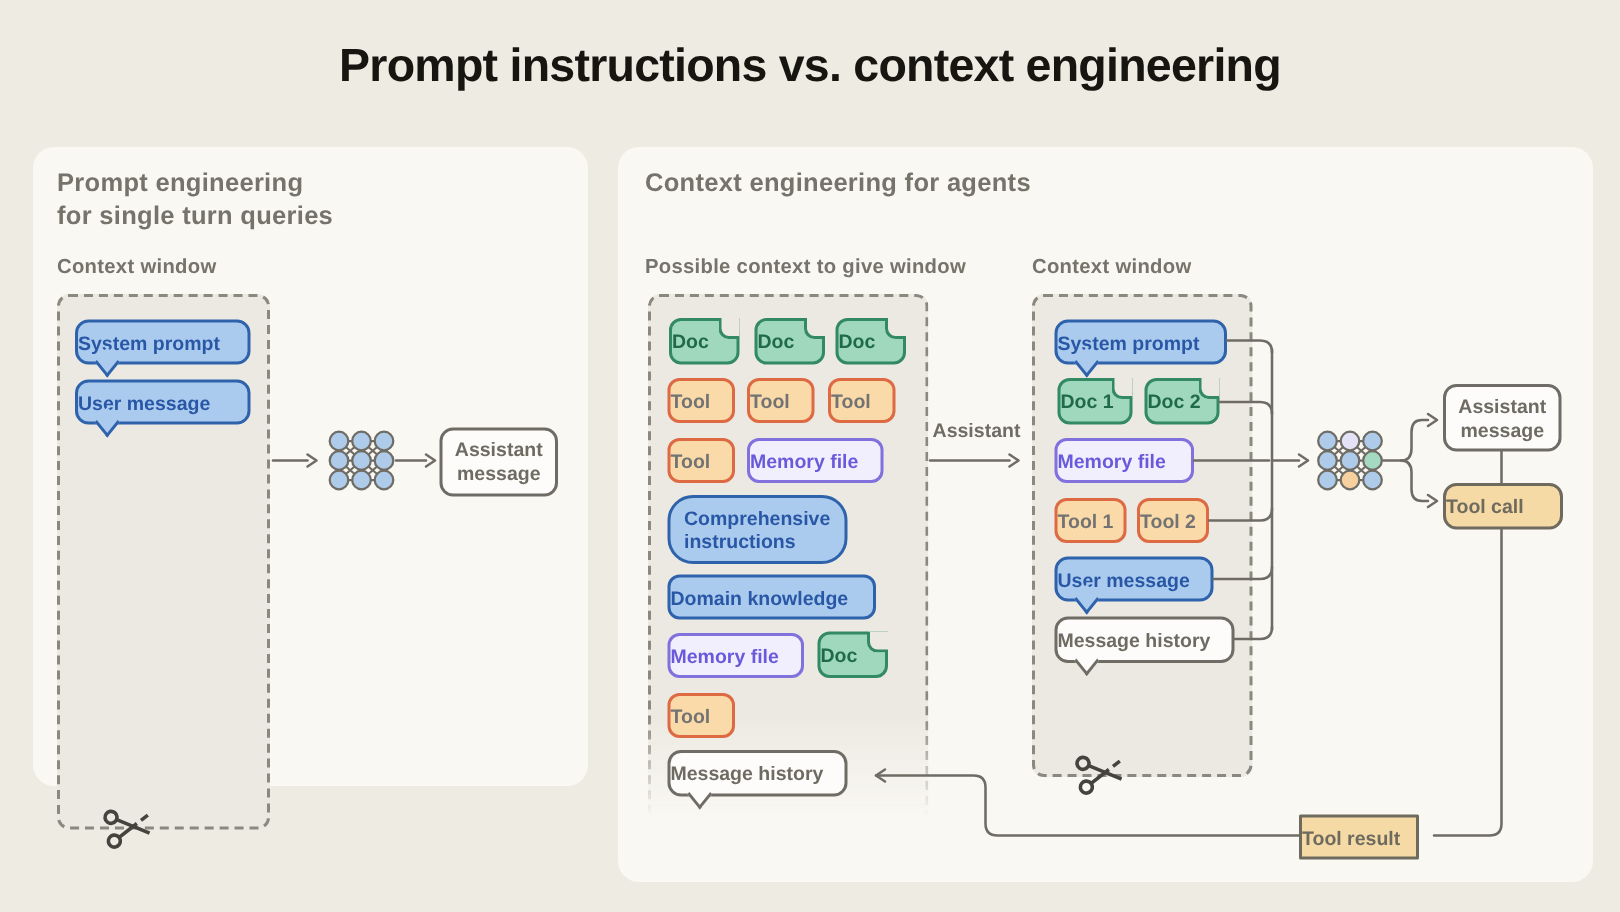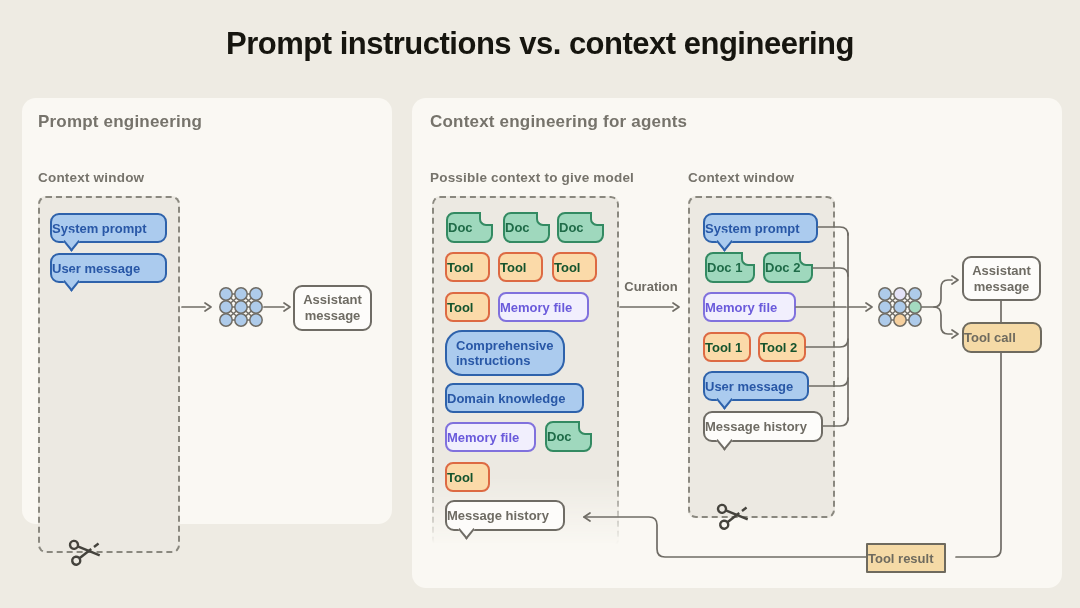--- a/index.html
+++ b/index.html
@@ -29,21 +29,21 @@
             mask-image:linear-gradient(to bottom,#000 80%,transparent 99%);
   }
   .chip{
     position:absolute;display:flex;align-items:center;justify-content:flex-start;
     box-sizing:border-box;border:2px solid;border-radius:8px;
     font-size:13px;font-weight:700;white-space:nowrap;height:30px;z-index:3;
   }
   .chip.wrap{white-space:normal;text-align:left;justify-content:flex-start;line-height:15px;padding:4px 9px;}
   .blue  {background:#ABCBEE;border-color:#2E62AB;color:#2857A6;}
   .green {background:#9FD8BD;border-color:#338A62;color:#1F6B48;}
-  .orange{background:#FBDAA9;border-color:#DD6A43;color:#14532d;}
+  .orange{background:#FBDAA9;border-color:#DD6A43;color:#737373;}
   .purple{background:#F1EFFD;border-color:#8071DD;color:#6A5ADB;}
   .whitebox{background:#FDFCFA;border-color:#6F6C65;color:#6E6B63;}
   .tan{background:#F5DAA6;border-color:#6E6A5E;color:#6E6A5E;}
   
   .doc{border-top-right-radius:0;}
   .doc::before{
     content:"";position:absolute;top:-2px;right:-2px;width:12px;height:12px;
     background:#ECE9E2;border-left:2px solid;border-bottom:2px solid;border-color:inherit;
     border-bottom-left-radius:7px;
   }
@@ -74,20 +74,21 @@
 </head>
 <body>
 
 <div class="page">
 
   <div class="main-title">Prompt instructions vs. context engineering</div>
 
   <div class="panel panel-left">
     <div class="panel-title" style="left:16px;top:13px;">
       <span>Prompt engineering</span>
+      <span>for single turn queries</span>
     </div>
     <div class="section-label" style="left:16px;top:72px;">Context window</div>
 
     <div class="dashed-box" style="left:16px;top:98px;width:142px;height:357px;"></div>
 
     <div class="chip blue bubble" style="left:28px;top:115px;width:117px;">
       <span>System prompt</span>
     </div>
     <div class="chip blue bubble" style="left:28px;top:155px;width:117px;">
       <span>User message</span>
@@ -129,21 +130,21 @@
       <line x1="10.5" y1="11" x2="31" y2="23"></line>
       <line x1="10.5" y1="23" x2="23.5" y2="15.5"></line>
       <line x1="31.5" y1="11" x2="26.5" y2="13.8"></line>
     </svg>
   </div>
 
   <div class="panel panel-right">
     <div class="panel-title" style="left:18px;top:13px;">
       <span>Context engineering for agents</span>
     </div>
-    <div class="section-label" style="left:18px;top:72px;">Possible context to give model</div>
+    <div class="section-label" style="left:18px;top:72px;">Possible context to give window</div>
     <div class="section-label" style="left:276px;top:72px;">Context window</div>
 
     <div class="dashed-box fade-bottom" style="left:20px;top:98px;width:187px;height:352px;"></div>
 
     <div class="chip green doc" style="left:34px;top:114px;width:47px;height:31px;">
         <span>Doc</span>
       </div>
     <div class="chip green doc" style="left:91px;top:114px;width:47px;height:31px;">
         <span>Doc</span>
       </div>
@@ -183,21 +184,21 @@
       </div>
 
     <div class="chip orange" style="left:33px;top:364px;width:45px;">
         <span>Tool</span>
       </div>
 
     <div class="chip whitebox bubble" style="left:33px;top:402px;width:120px;height:31px;">
         <span>Message history</span>
       </div>
 
-    <div class="curation-label" style="left:206px;top:181px;width:66px;">Curation</div>
+    <div class="curation-label" style="left:206px;top:181px;width:66px;">Assistant</div>
 
     <div class="dashed-box" style="left:276px;top:98px;width:147px;height:322px;"></div>
 
     <div class="chip blue bubble" style="left:291px;top:115px;width:115px;">
         <span>System prompt</span>
       </div>
     <div class="chip green doc" style="left:293px;top:154px;width:50px;height:31px;">
         <span>Doc 1</span>
       </div>
     <div class="chip green doc" style="left:351px;top:154px;width:50px;height:31px;">

